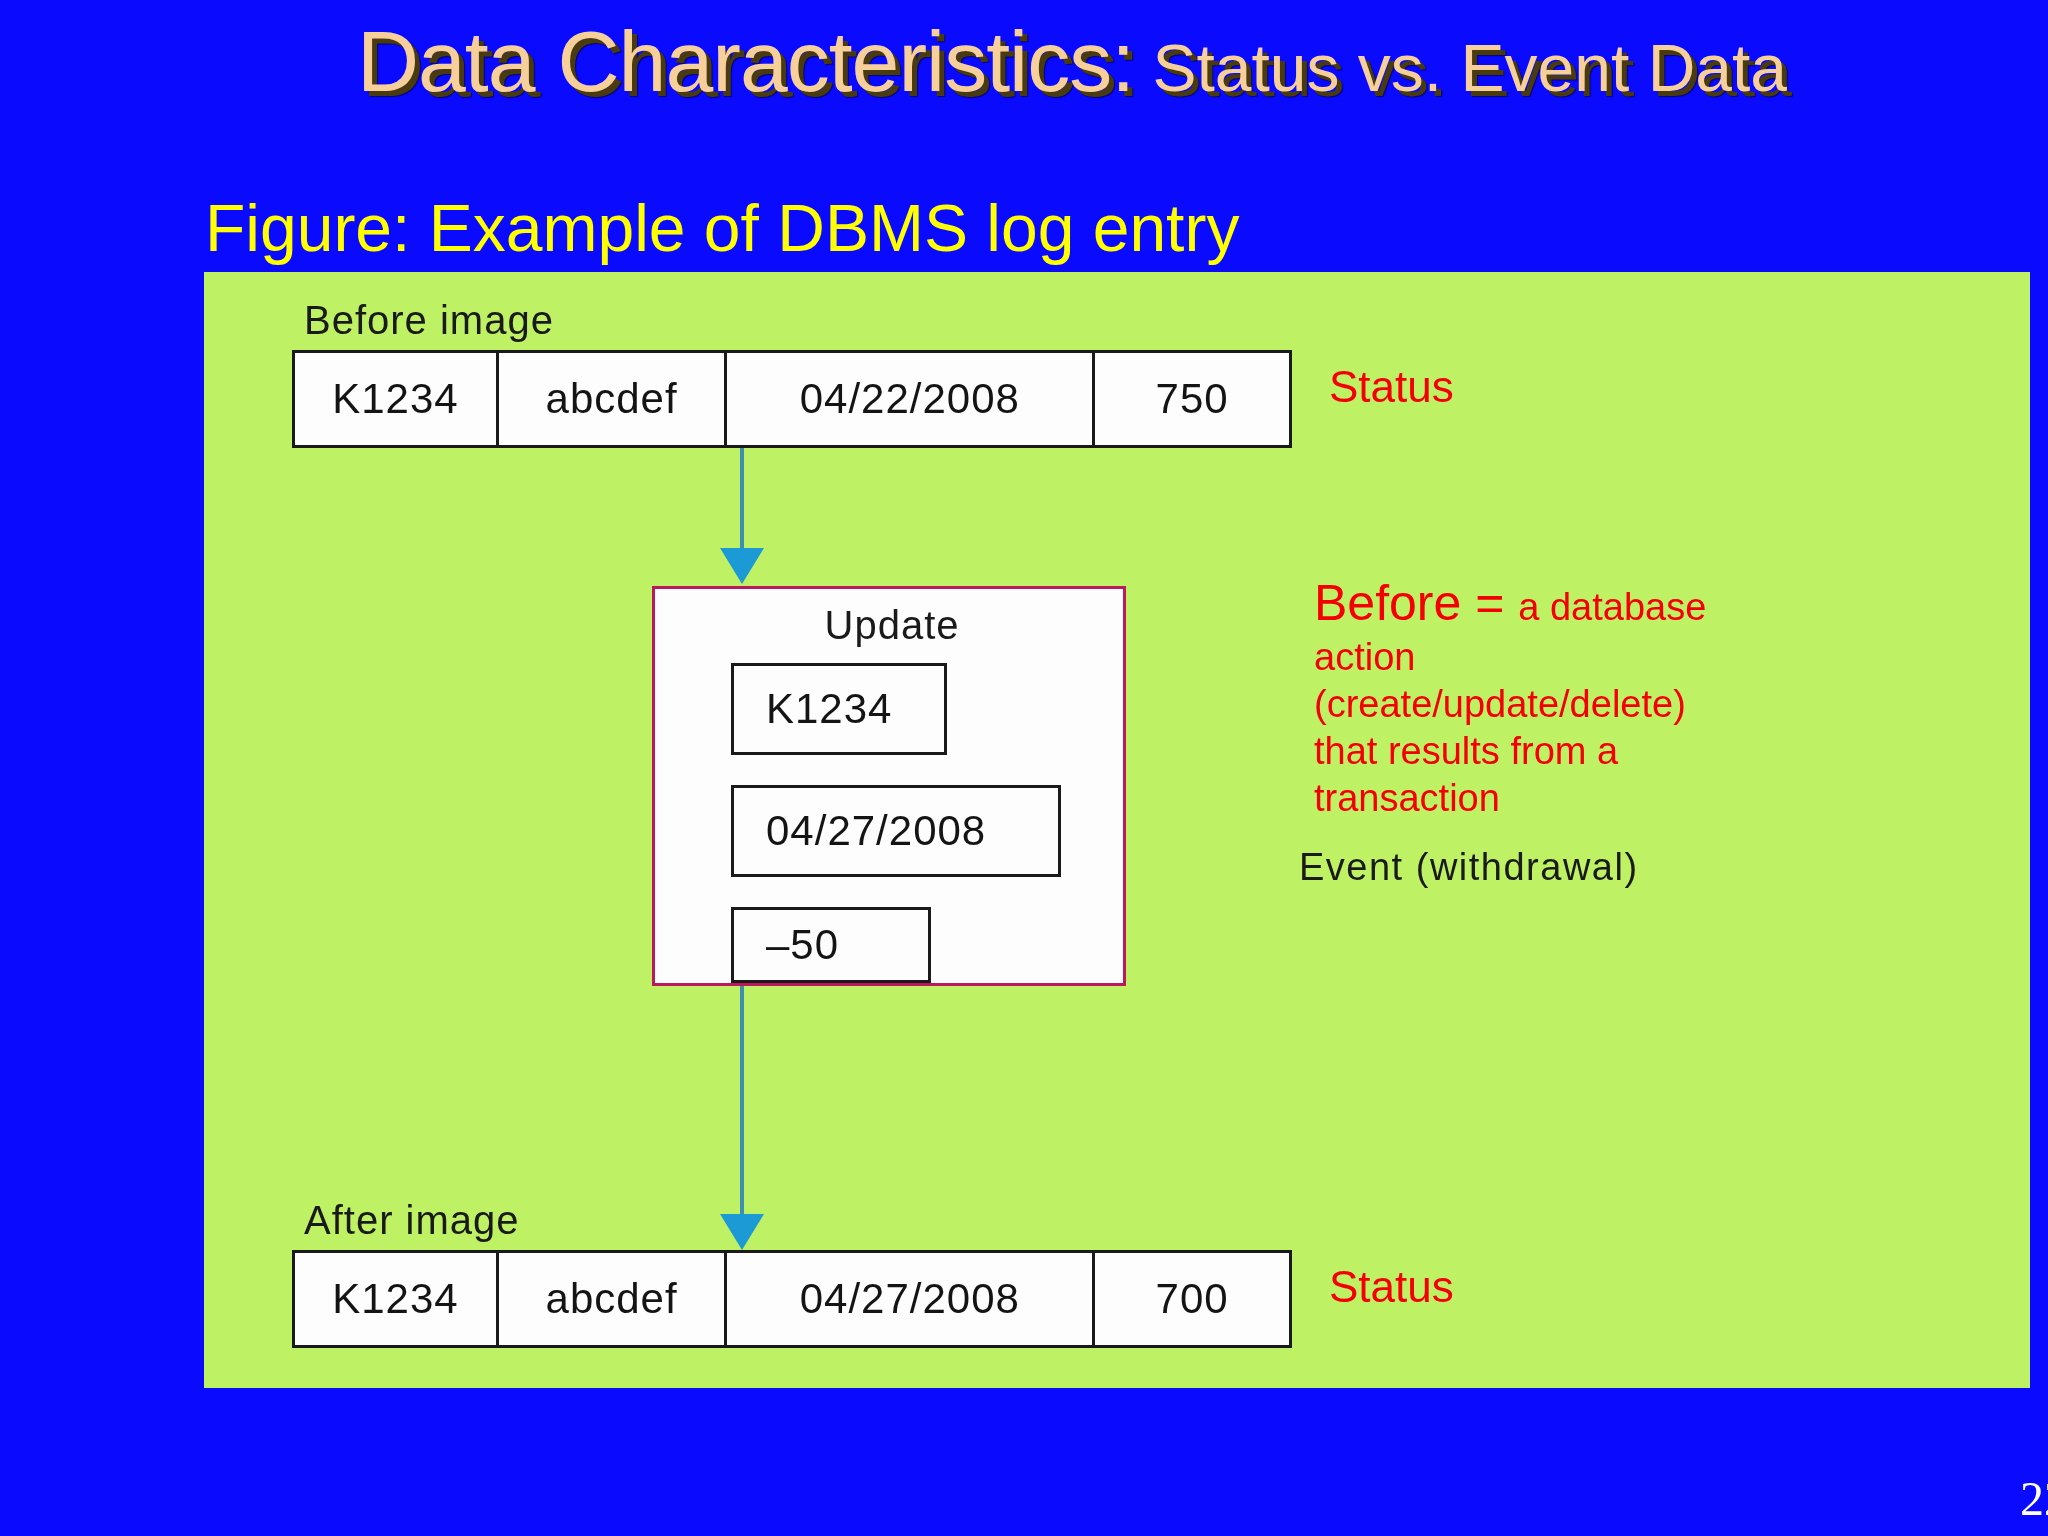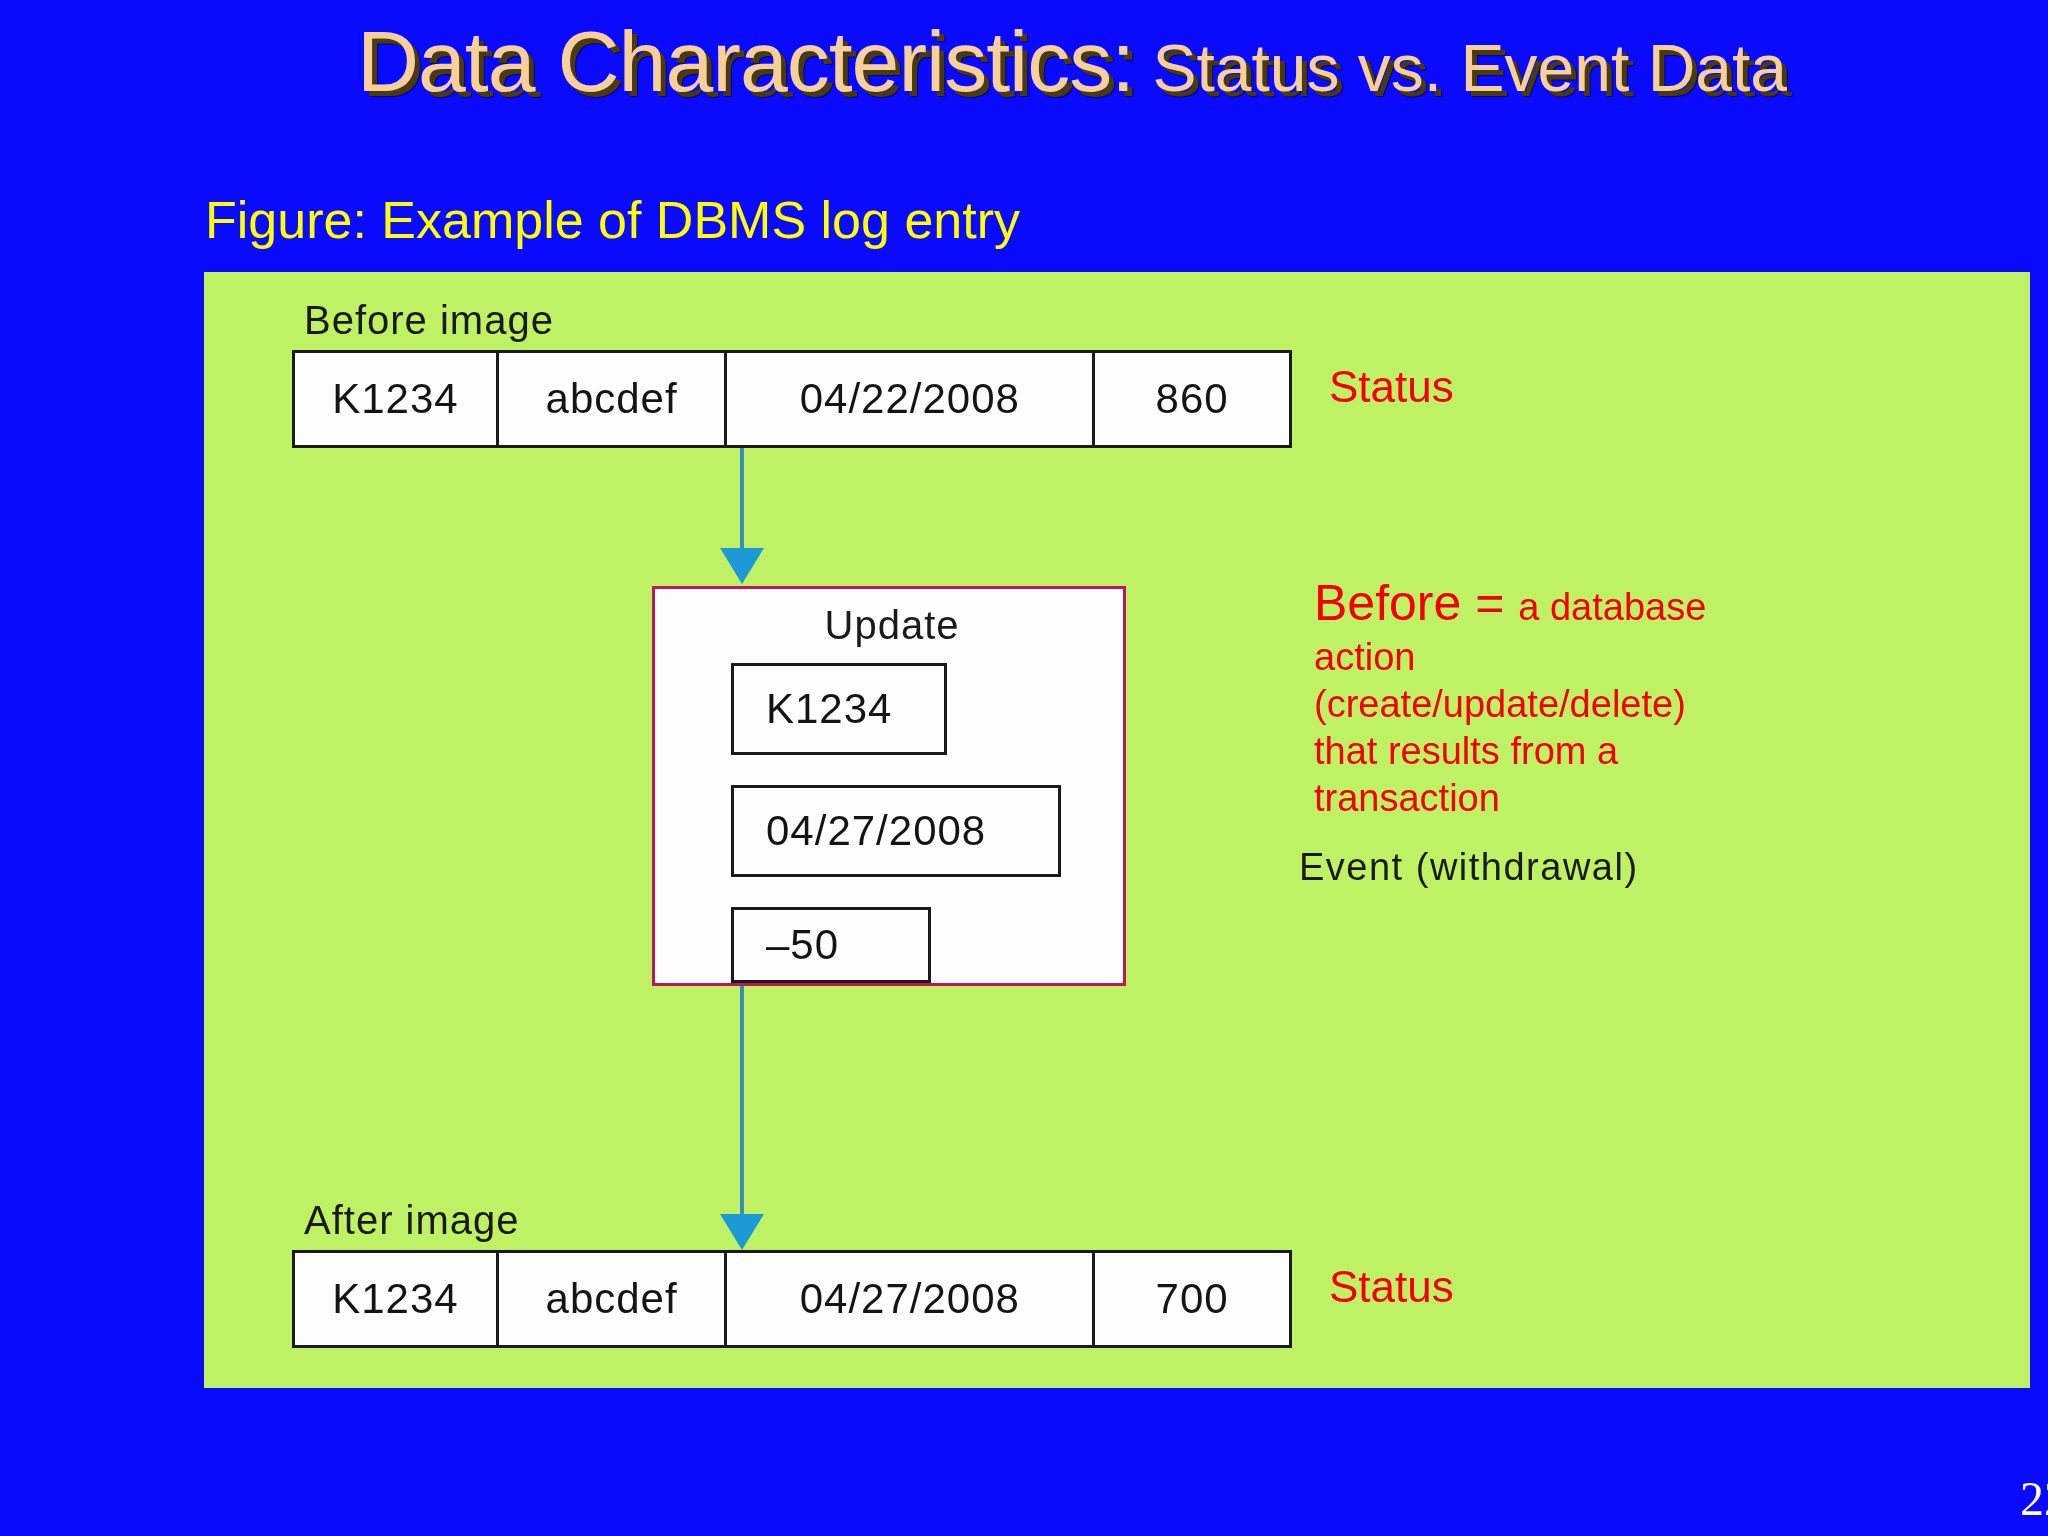--- a/index.html
+++ b/index.html
@@ -39,21 +39,21 @@
     font-weight: normal;
     letter-spacing: 0px;
   }
 
   
   .fig-caption {
     position: absolute;
     left: 157px;
     top: 190px;
     color: #ffff00;
-    font-size: 52px;
+    font-size: 66px;
     white-space: nowrap;
   }
 
   
   .figure-panel {
     position: absolute;
     left: 156px;
     top: 272px;
     width: 1826px;
     height: 1116px;
@@ -196,21 +196,21 @@
 
   <div class="fig-caption">Figure: Example of DBMS log entry</div>
 
   <div class="figure-panel">
 
     <div class="img-label label-before">Before image</div>
     <div class="record-row row-before">
       <div class="record-cell cell-key">K1234</div>
       <div class="record-cell cell-name">abcdef</div>
       <div class="record-cell cell-date">04/22/2008</div>
-      <div class="record-cell cell-amt">860</div>
+      <div class="record-cell cell-amt">750</div>
     </div>
     <div class="status-label status-top">Status</div>
 
     <svg class="arrow" style="left:508px; top:176px;" width="60" height="140" viewBox="0 0 60 140">
       <line x1="30" y1="0" x2="30" y2="108" stroke="#3d8fb0" stroke-width="4"></line>
       <polygon points="8,100 52,100 30,136" fill="#1c9ad6"></polygon>
     </svg>
 
     <div class="update-box">
       <div class="update-title">Update</div>

